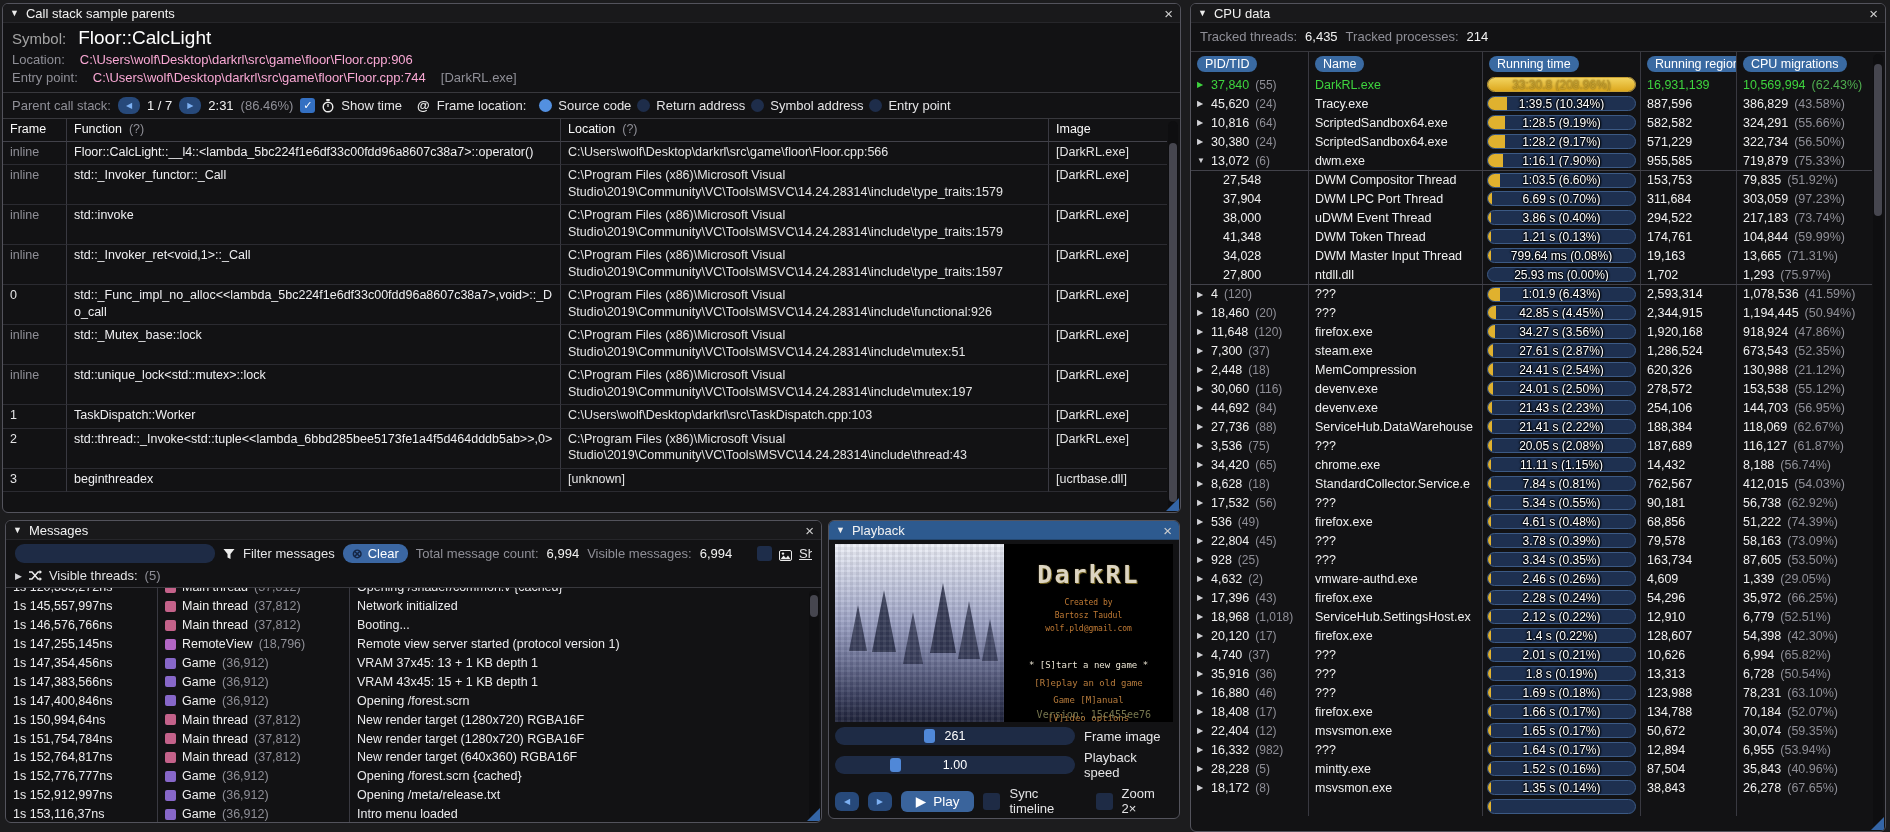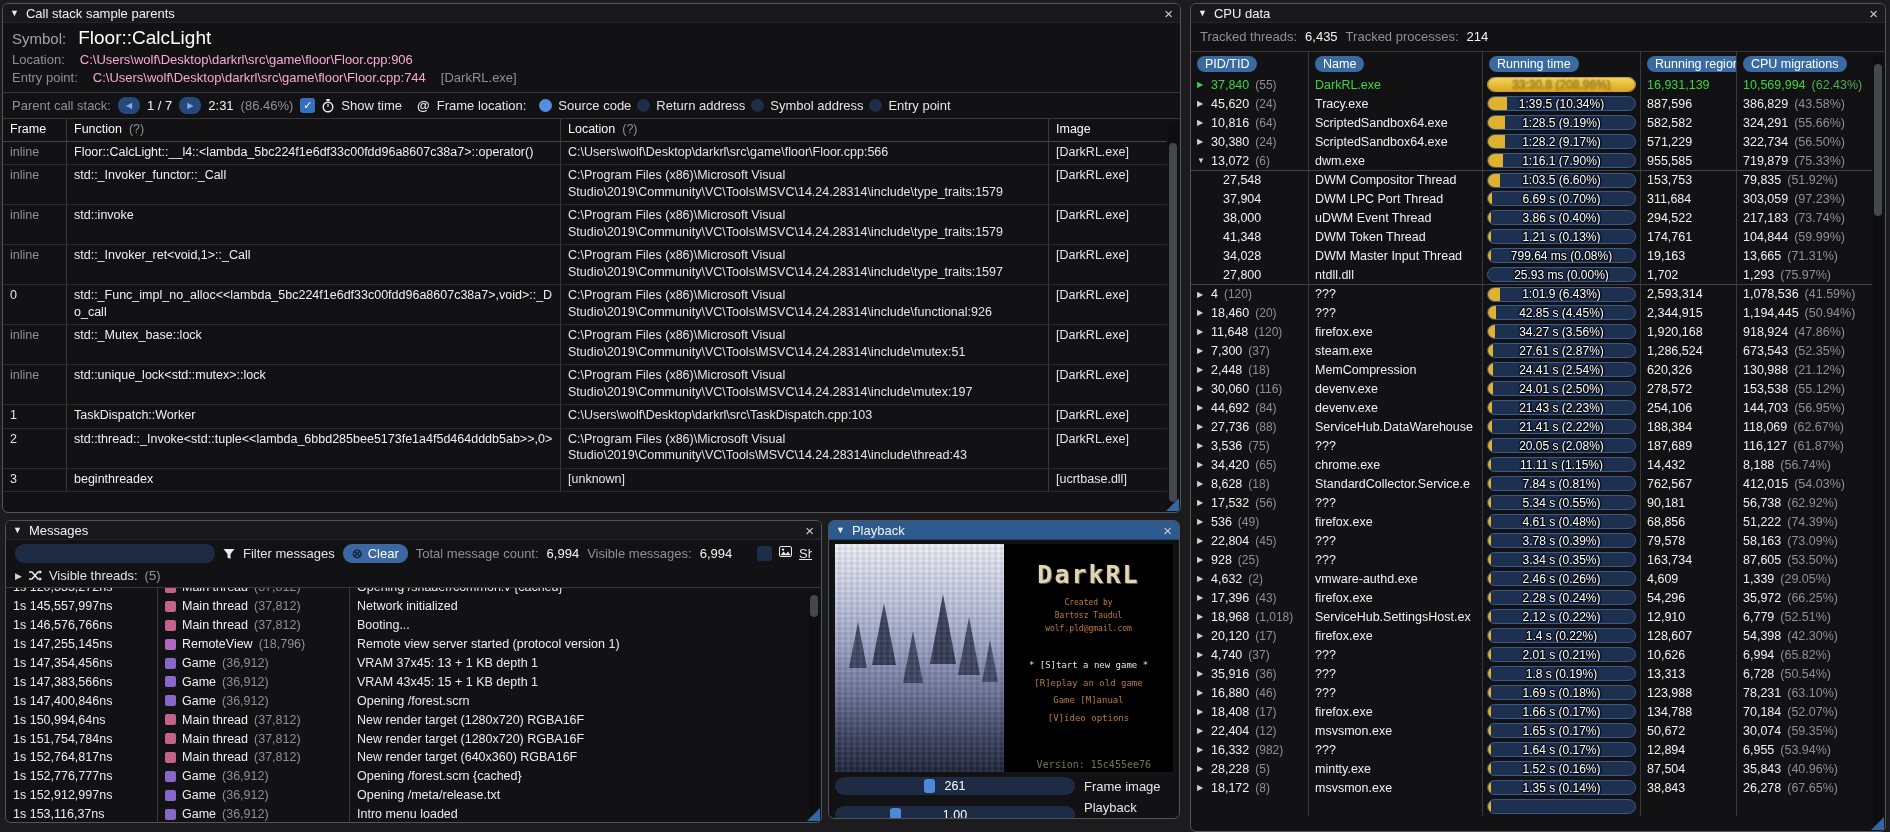--- a/index.html
+++ b/index.html
@@ -47,38 +47,38 @@
   .c-func{color:#f0f0f2;}
   .c-loc,.c-img{color:#e5e5e5;}
   .cs-row.inline .c-frame{color:#8f8f97;}
   
   .ms-panel{left:5px;top:520px;width:817px;height:303px;}
   .ms-toolbar{flex:none;display:flex;align-items:center;gap:8px;padding:4px 9px 3px;}
   .filter-input{width:200px;height:19px;background:#1e2b45;border:none;border-radius:9px;flex:none;}
   .clear-btn{display:flex;align-items:center;gap:5px;background:#3b67a3;border:none;border-radius:9px;
              height:19px;padding:0 9px;color:#fff;font-family:inherit;font-size:13px;}
   .clear-x{color:#152644;font-size:13px;font-weight:bold;}
-  .ms-right{margin-left:auto;display:flex;align-items:flex-start;gap:7px;text-decoration:underline;}
+  .ms-right{margin-left:auto;display:flex;align-items:flex-end;gap:7px;text-decoration:underline;}
   .clip-label{width:13px;overflow:hidden;white-space:nowrap;}
   .ms-threads{flex:none;display:flex;align-items:center;gap:7px;padding:2px 9px 4px;border-bottom:1px solid #38383d;}
   .exp-small{font-size:9px;color:#d2d2d6;}
   .ms-list{flex:1;overflow:hidden;position:relative;padding-right:13px;font-size:12.5px;}
   .ms-inner{margin-top:-10px;}
   .msg-row{display:grid;grid-template-columns:152px 192px 1fr;height:18.9px;}
   .msg-row>div{padding:0 7px;border-right:1px solid #393941;display:flex;align-items:center;gap:6px;
                overflow:hidden;white-space:nowrap;}
   .msg-row>div:last-child{border-right:none;}
   .swatch{width:11px;height:11px;border-radius:2px;flex:none;}
   .m-time{color:#ececee;}
   .m-text{white-space:pre;color:#ececee;}
   .tname{color:#f0f0f0;}
   
   .pb-panel{left:828px;top:520px;width:352px;height:299px;}
   .pb-panel .titlebar{background:#2d5a8f;border-bottom:1px solid #24476f;}
-  .pb-image{flex:none;height:228px;margin:4px 6px 3px;display:flex;overflow:hidden;background:#c2410c;}
+  .pb-image{flex:none;height:178px;margin:4px 6px 3px;display:flex;overflow:hidden;background:#c2410c;}
   .pb-left{width:50%;position:relative;overflow:hidden;
     background:linear-gradient(180deg,#edeff6 0%,#c6cbe0 22%,#9ba1c3 45%,#6d7396 65%,#3b405f 85%,#1e2238 100%);}
   .pb-left::after{content:"";position:absolute;inset:0;
     background:repeating-linear-gradient(90deg,rgba(255,255,255,.05) 0 3px,rgba(20,20,40,.06) 3px 6px),
                repeating-linear-gradient(0deg,rgba(255,255,255,.04) 0 2px,rgba(10,10,30,.05) 2px 5px);}
   .tree{position:absolute;width:0;height:0;border-style:solid;border-color:transparent;}
   .pb-right{width:50%;background:#000;text-align:center;position:relative;
             font-family:"DejaVu Sans Mono",monospace;padding-top:16px;}
   .pb-logo{font-size:25px;font-weight:bold;letter-spacing:2px;color:#ddd5c2;
            text-shadow:1px 1px 0 #6e5e1e,0 0 2px #3a3010;}

